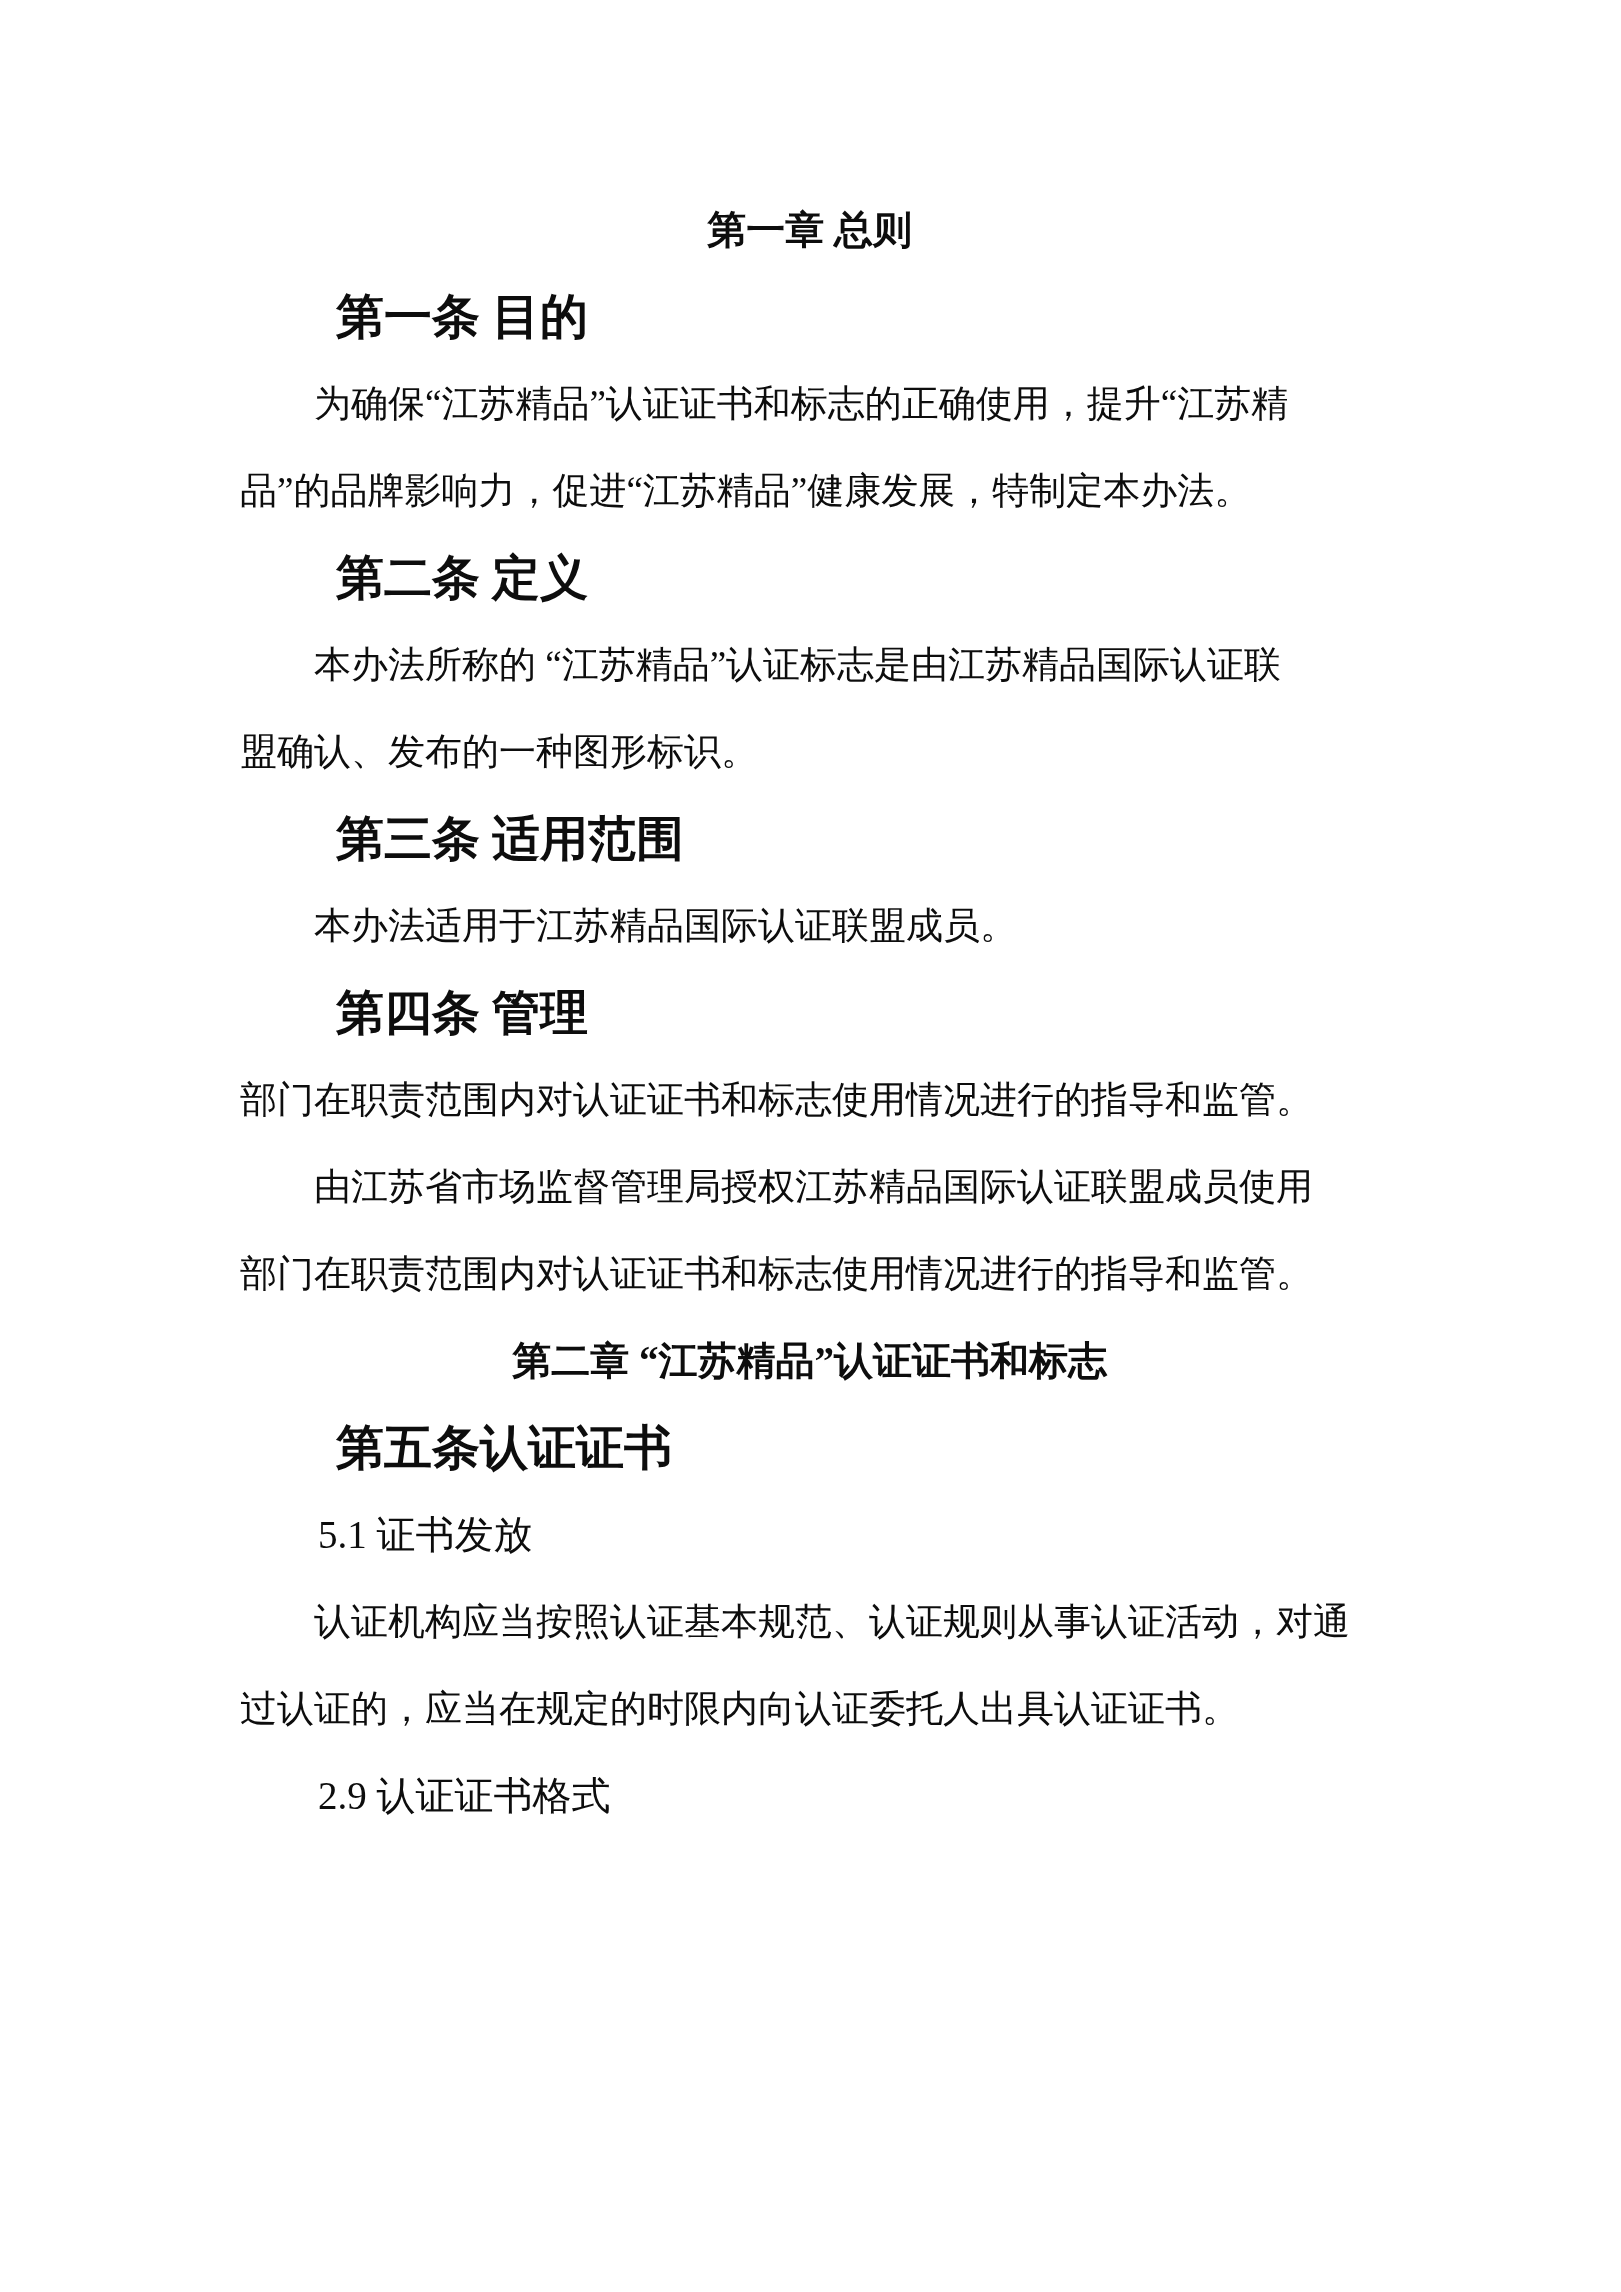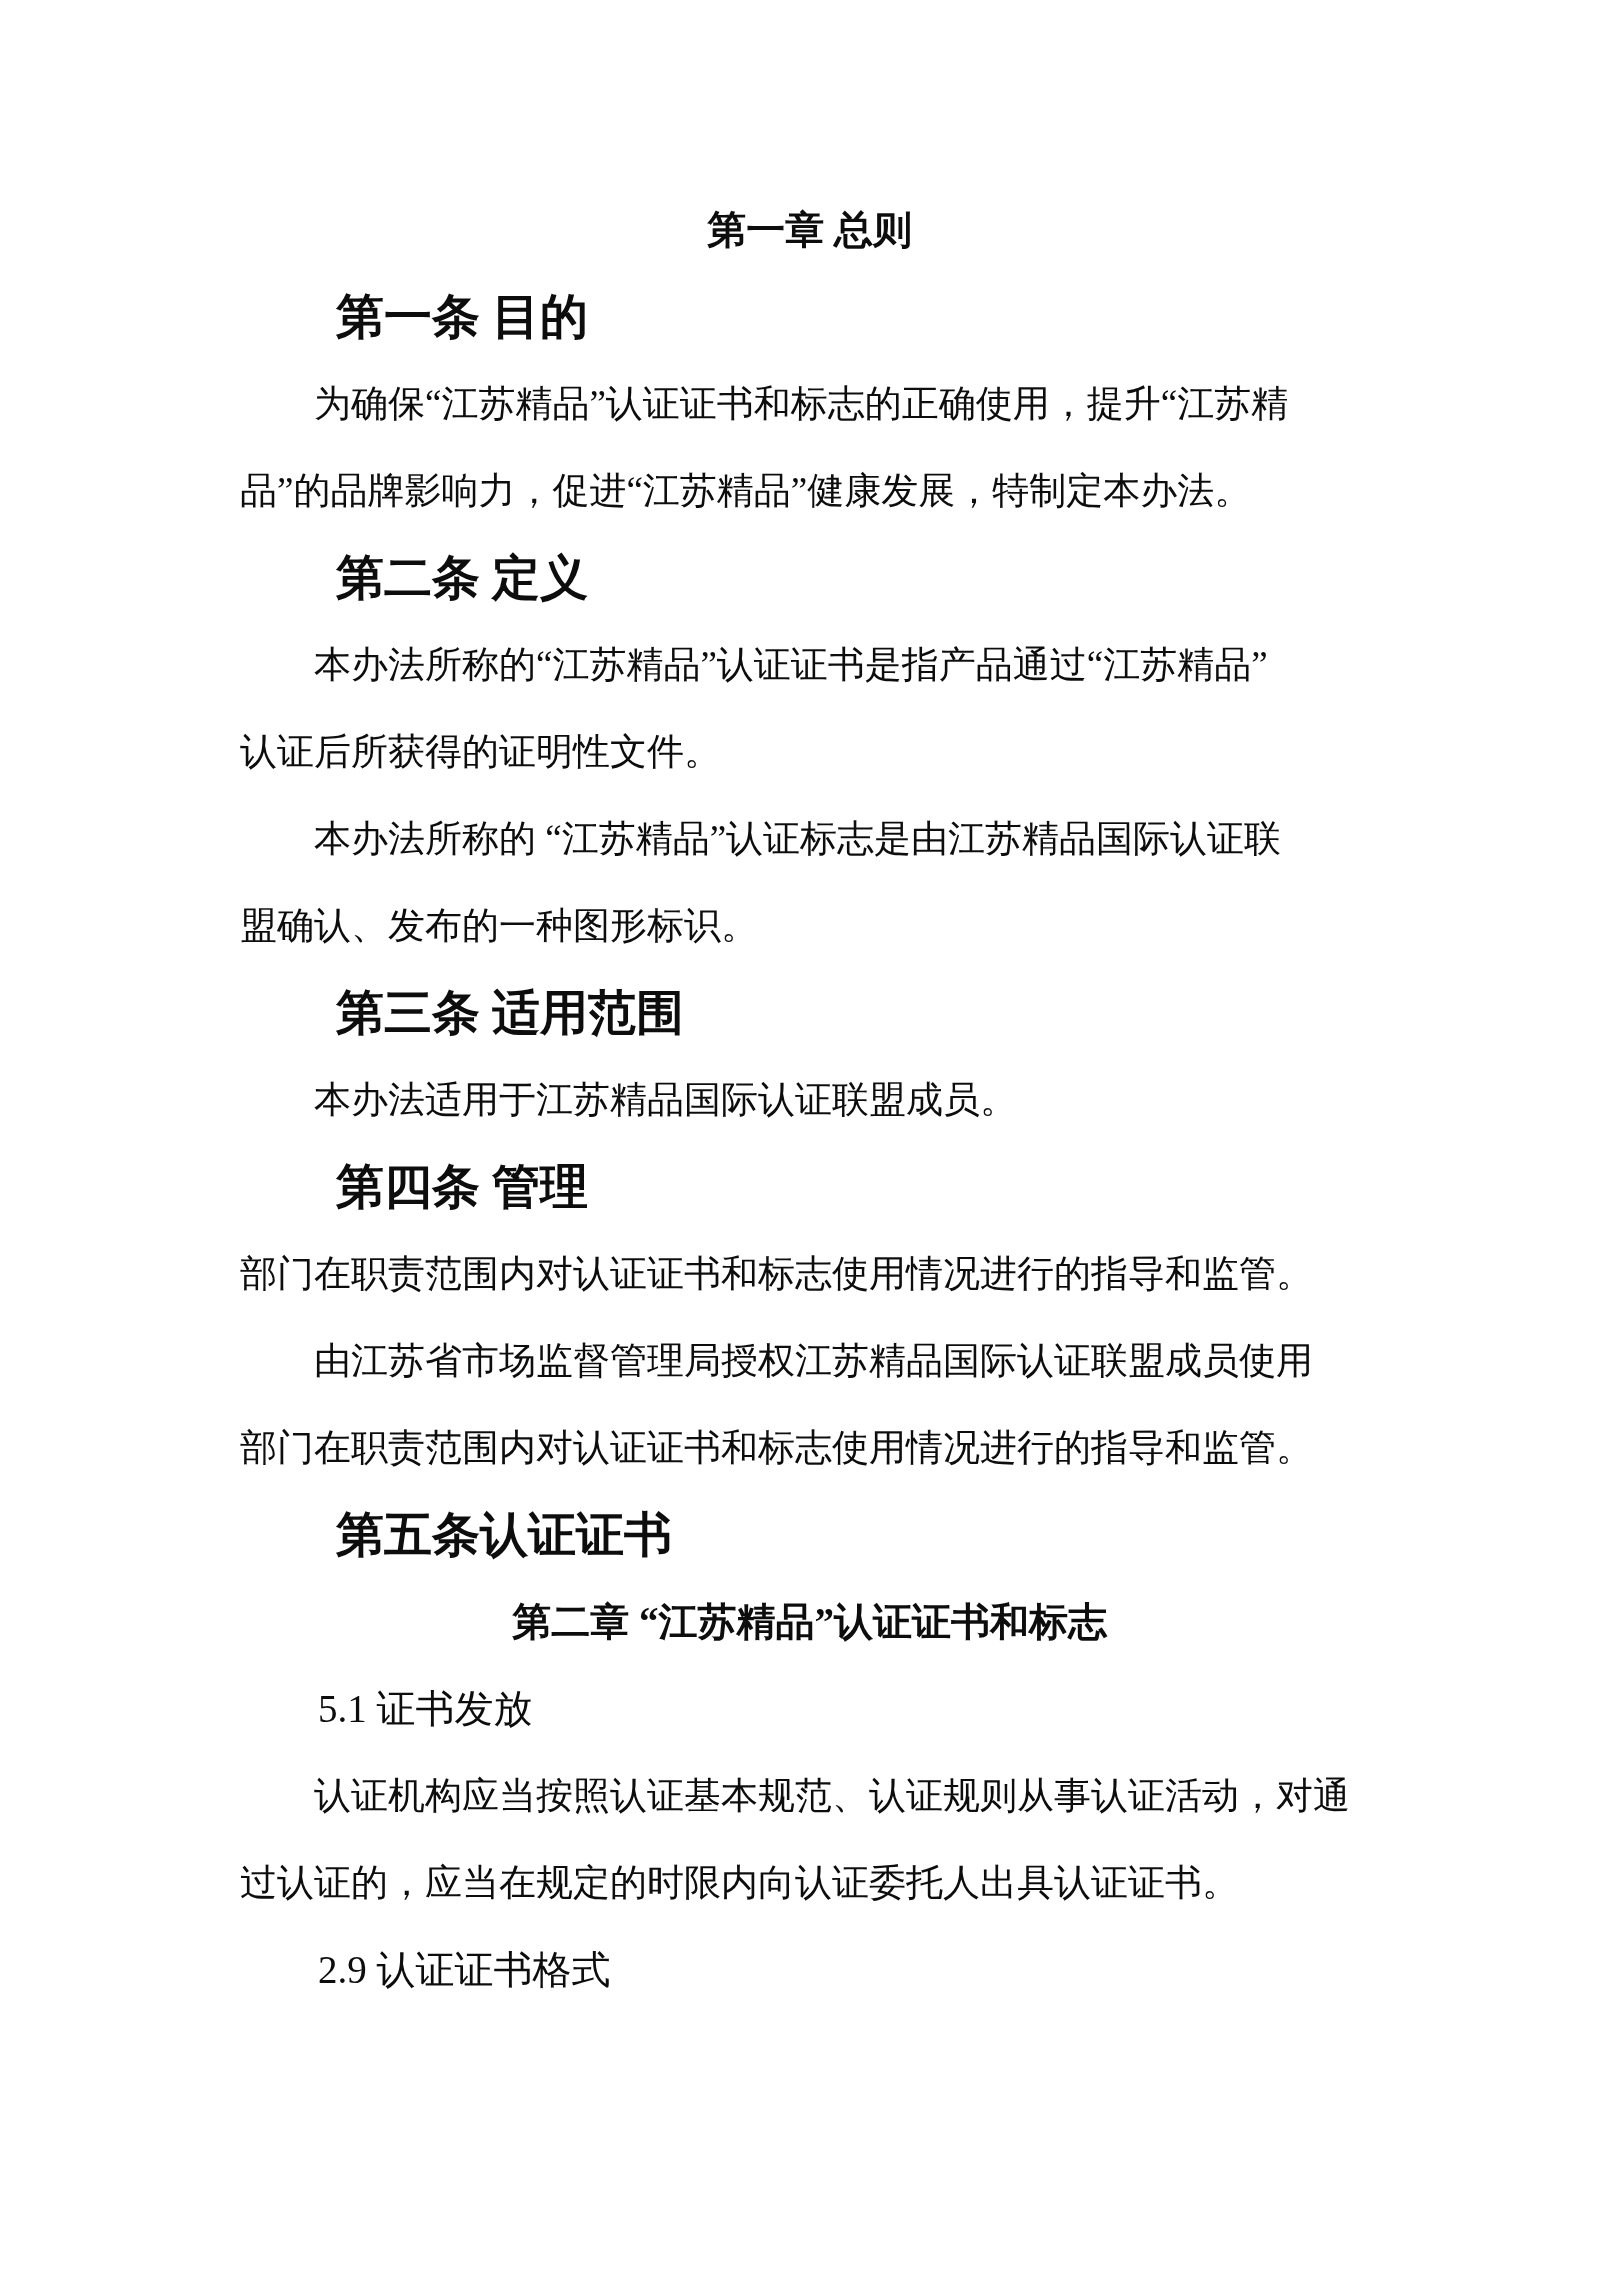--- a/index.html
+++ b/index.html
@@ -61,24 +61,20 @@
 
     <div class="line heading">第一条 目的</div>
 
     <div>
       <div class="line pline first">为确保“江苏精品”认证证书和标志的正确使用，提升“江苏精</div>
       <div class="line pline">品”的品牌影响力，促进“江苏精品”健康发展，特制定本办法。</div>
     </div>
 
     <div class="line heading">第二条 定义</div>
 
-    <div>
-      <div class="line pline first">本办法所称的“江苏精品”认证证书是指产品通过“江苏精品”</div>
-      <div class="line pline">认证后所获得的证明性文件。</div>
-    </div>
 
     <div>
       <div class="line pline first">本办法所称的 “江苏精品”认证标志是由江苏精品国际认证联</div>
       <div class="line pline">盟确认、发布的一种图形标识。</div>
     </div>
 
     <div class="line heading">第三条 适用范围</div>
 
     <div>
       <div class="line pline first">本办法适用于江苏精品国际认证联盟成员。</div>
@@ -88,23 +84,23 @@
 
     <div>
       <div class="line pline">部门在职责范围内对认证证书和标志使用情况进行的指导和监管。</div>
     </div>
 
     <div>
       <div class="line pline first">由江苏省市场监督管理局授权江苏精品国际认证联盟成员使用</div>
       <div class="line pline">部门在职责范围内对认证证书和标志使用情况进行的指导和监管。</div>
     </div>
 
+    <div class="line chapter">第二章 “江苏精品”认证证书和标志</div>
+
     <div class="line heading">第五条认证证书</div>
-
-    <div class="line chapter">第二章 “江苏精品”认证证书和标志</div>
 
     <div class="line sub">5.1 证书发放</div>
 
     <div>
       <div class="line pline first">认证机构应当按照认证基本规范、认证规则从事认证活动，对通</div>
       <div class="line pline">过认证的，应当在规定的时限内向认证委托人出具认证证书。</div>
     </div>
 
     <div class="line sub">2.9 认证证书格式</div>
 

